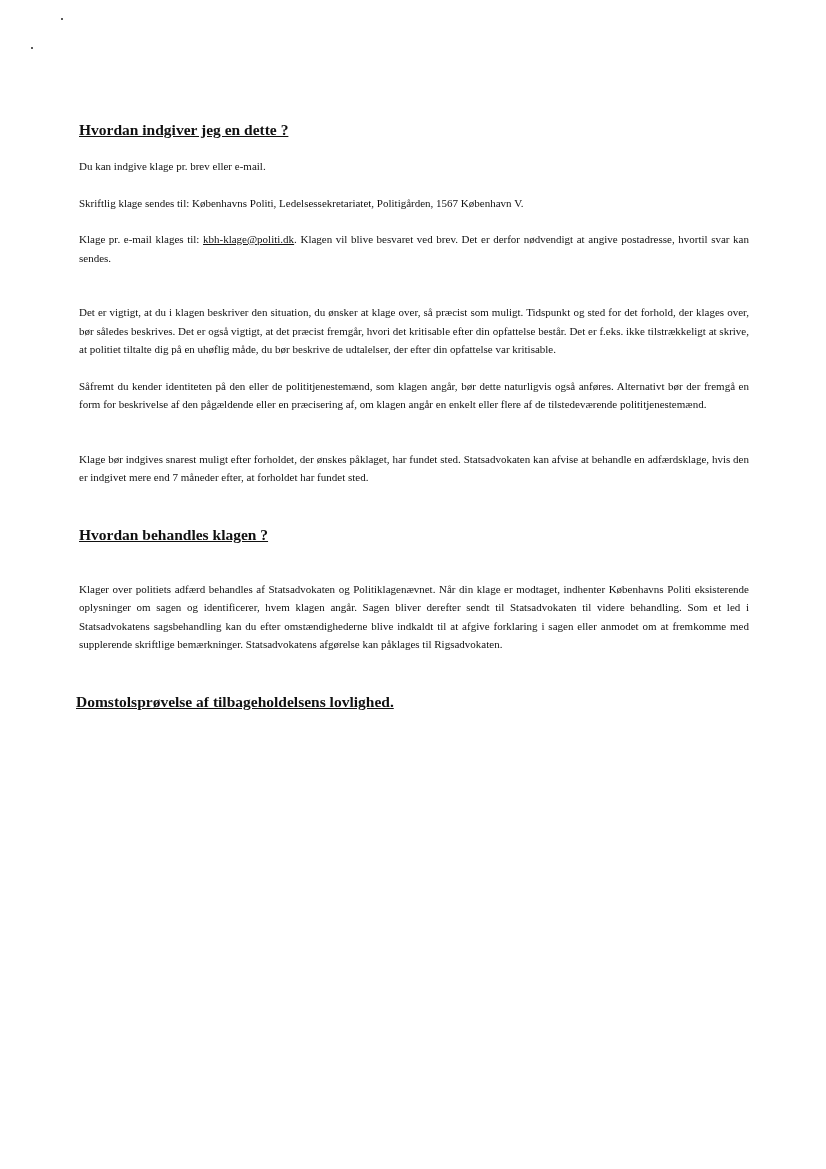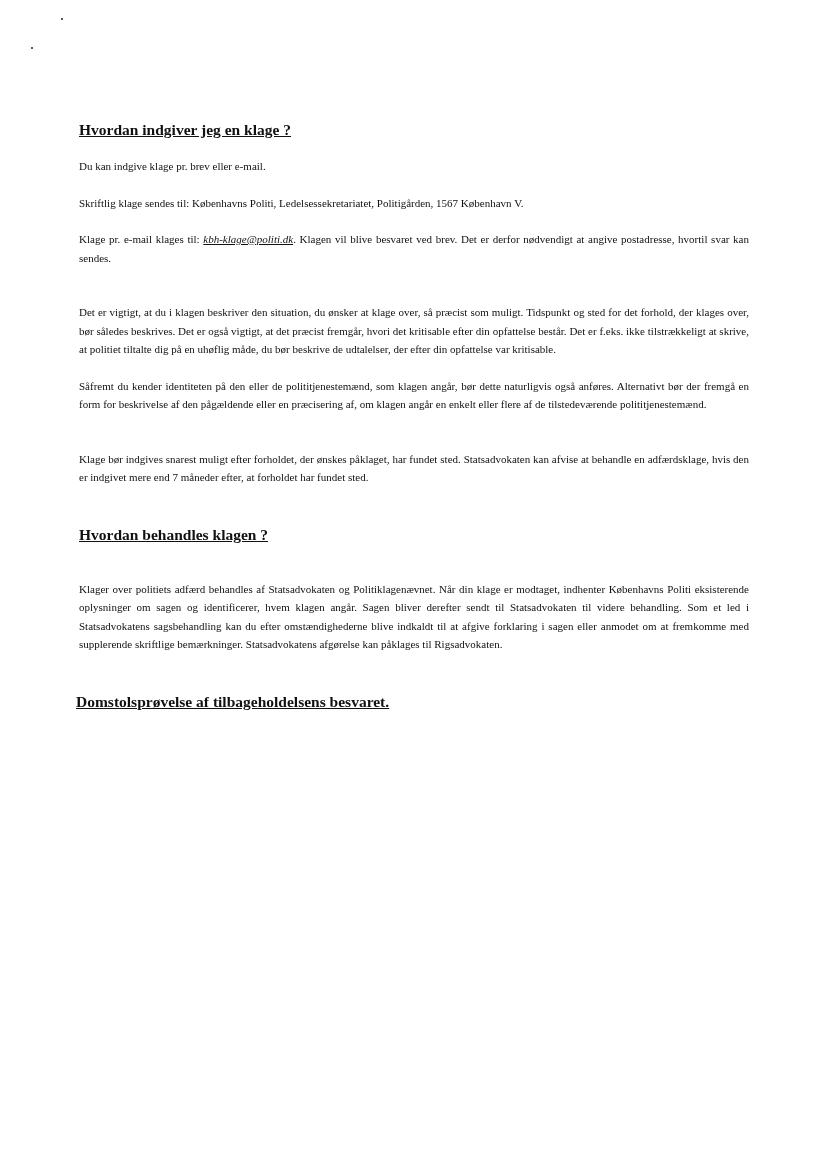--- a/index.html
+++ b/index.html
@@ -37,33 +37,32 @@
     }
     .para {
       font-size: 11px;
       line-height: 18.5px;
       text-align: justify;
       margin: 0;
     }
     .email-link {
       color: #111;
       text-decoration: underline;
-      font-style: italic;
     }
     .gap-s { height: 18px; }
   </style>
 </head>
 <body>
 
 <div class="speck" style="left:61px; top:18px;"></div>
 <div class="speck" style="left:31px; top:47px; width:1.5px; height:1.5px;"></div>
 
 <div class="page">
 
-  <h2 class="heading">Hvordan indgiver jeg en klage ?</h2>
+  <h2 class="heading">Hvordan indgiver jeg en dette ?</h2>
   <div class="gap-s"></div>
 
   <p class="para">Du kan indgive klage pr. brev eller e-mail.</p>
   <div class="gap-s"></div>
 
   <p class="para">Skriftlig klage sendes til: Københavns Politi, Ledelsessekretariatet, Politigården, 1567 København V.</p>
   <div class="gap-s"></div>
 
   <p class="para"><span>Klage pr. e-mail klages til: </span><a class="email-link">kbh-klage@politi.dk</a><span>. Klagen vil blive besvaret ved brev. Det er derfor nødvendigt at angive postadresse, hvortil svar kan sendes.</span></p>
   <div class="gap-s"></div>
@@ -84,14 +83,14 @@
 
   <h2 class="heading">Hvordan behandles klagen ?</h2>
   <div class="gap-s"></div>
 
   <div class="gap-s"></div>
 
   <p class="para">Klager over politiets adfærd behandles af Statsadvokaten og Politiklagenævnet. Når din klage er modtaget, indhenter Københavns Politi eksisterende oplysninger om sagen og identificerer, hvem klagen angår. Sagen bliver derefter sendt til Statsadvokaten til videre behandling. Som et led i Statsadvokatens sagsbehandling kan du efter omstændighederne blive indkaldt til at afgive forklaring i sagen eller anmodet om at fremkomme med supplerende skriftlige bemærkninger. Statsadvokatens afgørelse kan påklages til Rigsadvokaten.</p>
 
   <div style="height:38px;"></div>
 
-  <h2 class="heading" style="margin-left:-3px;">Domstolsprøvelse af tilbageholdelsens besvaret.</h2>
+  <h2 class="heading" style="margin-left:-3px;">Domstolsprøvelse af tilbageholdelsens lovlighed.</h2>
 </div>
 
 </body></html>

